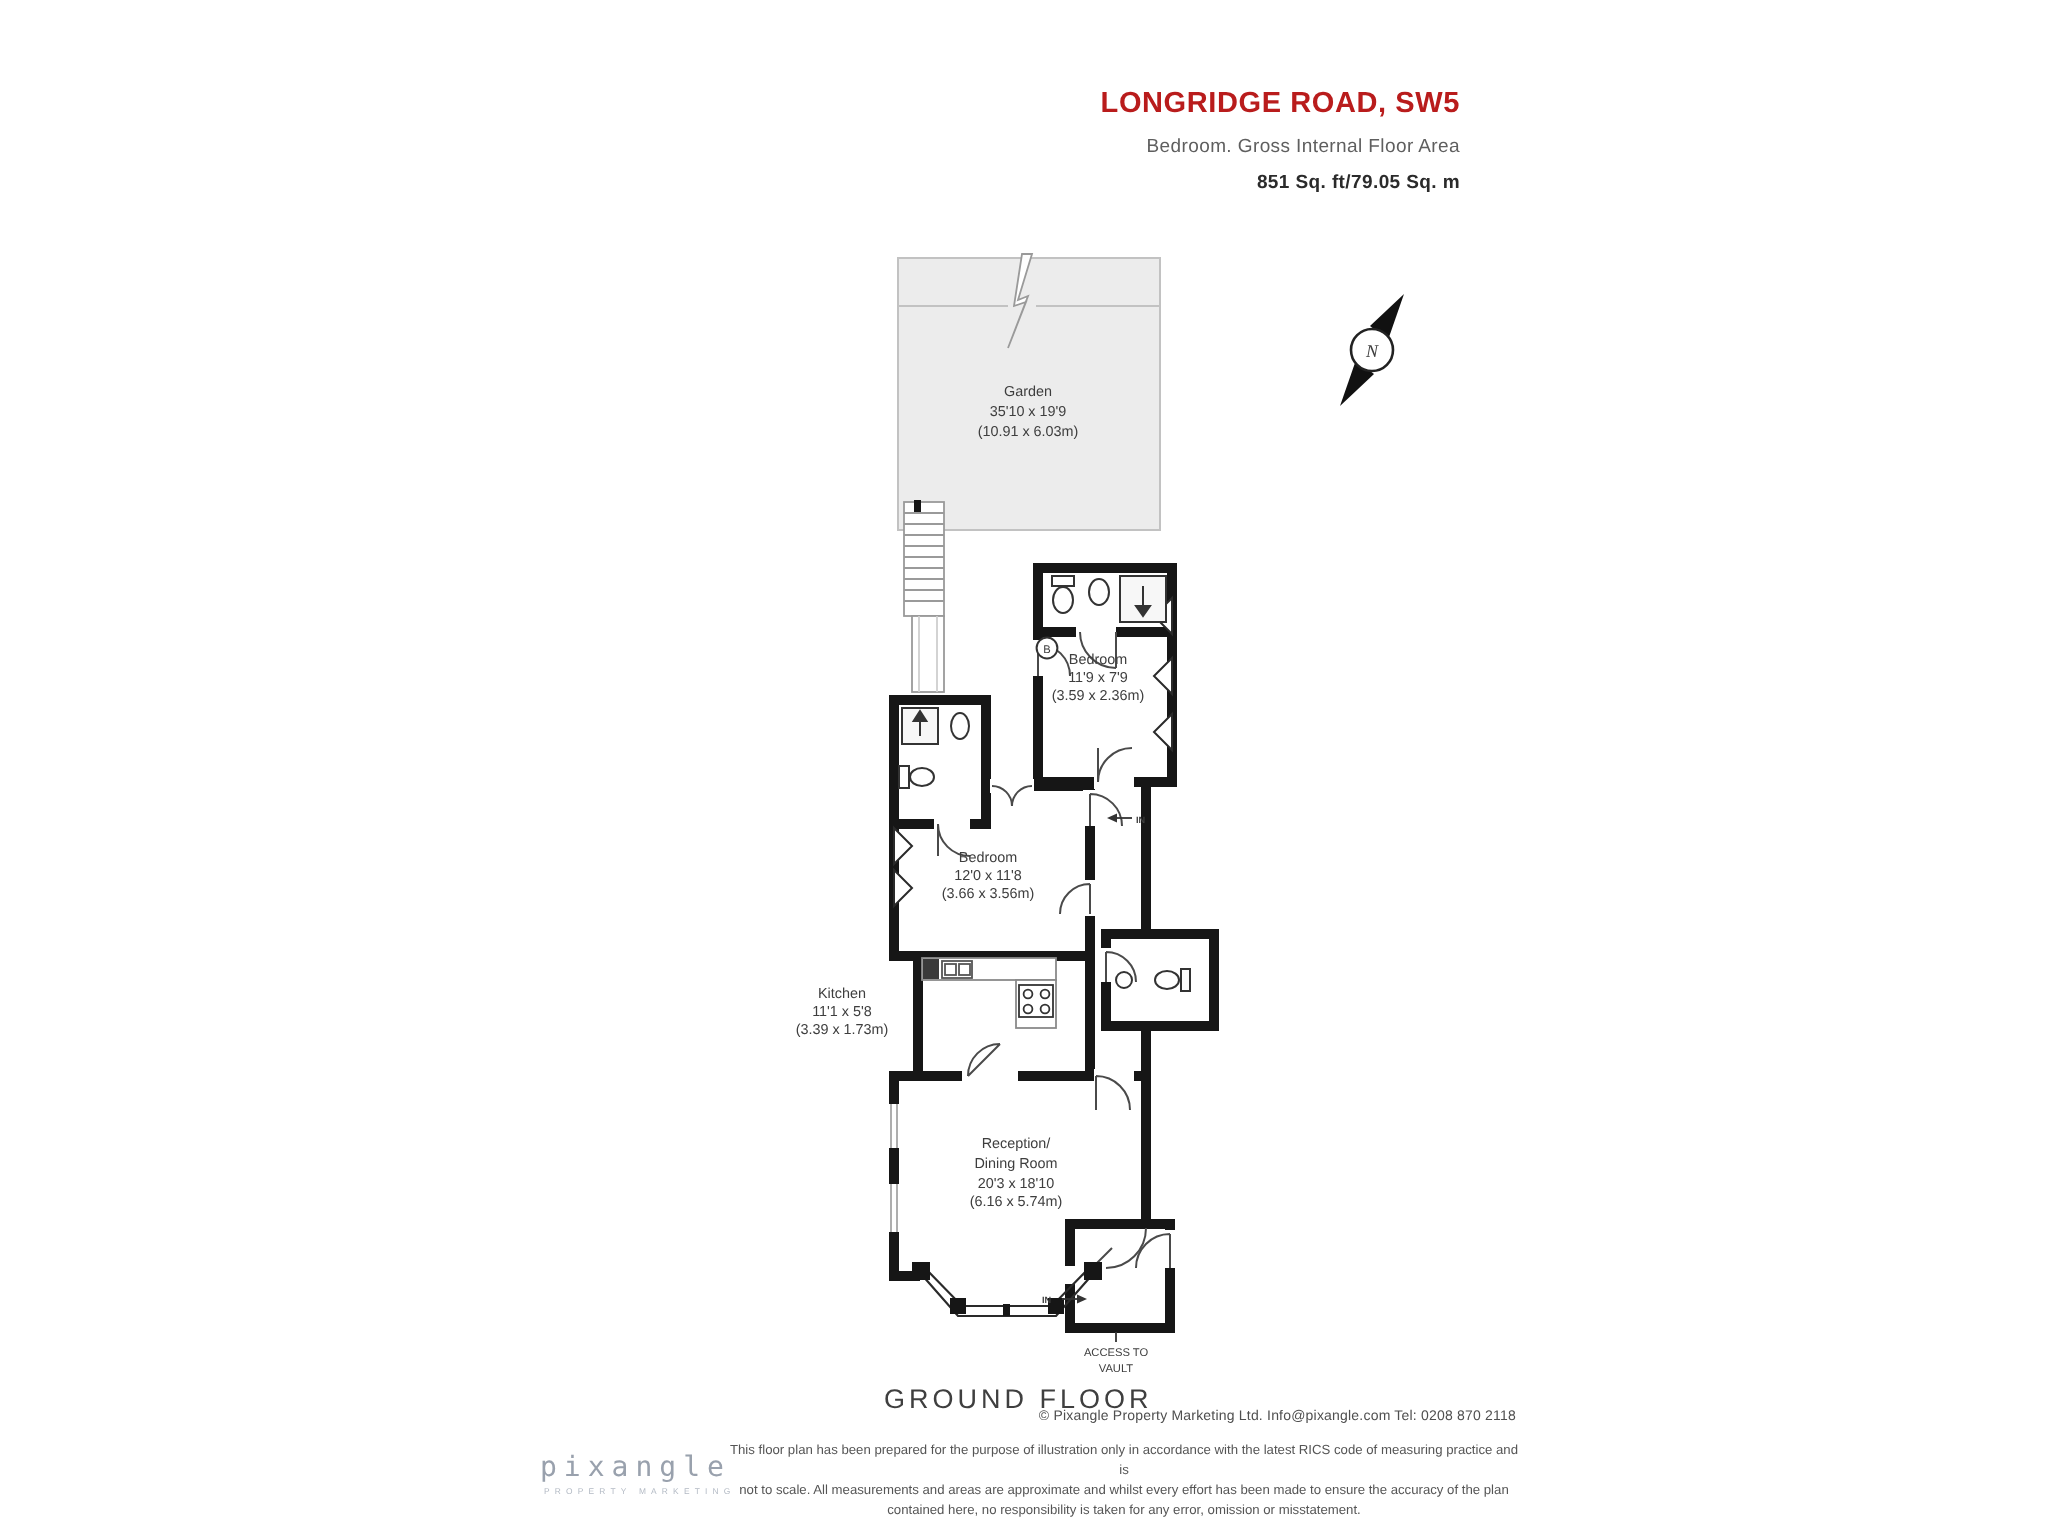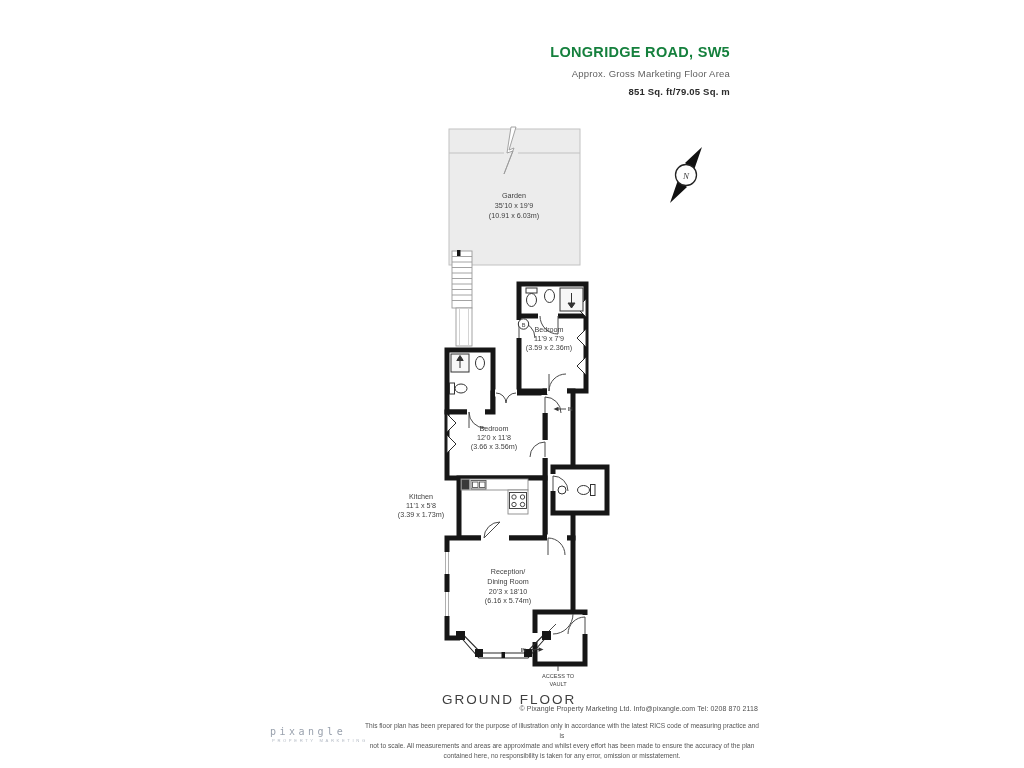--- a/index.html
+++ b/index.html
@@ -1,41 +1,41 @@
 <!DOCTYPE html>
 <html><head>
 <meta charset="utf-8">
 <style>
   html,body{margin:0;padding:0;background:#ffffff;}
   body{font-family:"Liberation Sans", sans-serif;}
   .page{position:relative;width:1024px;height:768px;background:#ffffff;overflow:hidden;}
   .header{position:absolute;top:44px;right:294px;text-align:right;color:#2b2b2b;}
-  .header .title{font-size:14.5px;font-weight:bold;letter-spacing:.3px;color:#15803d;}
+  .header .title{font-size:14.5px;font-weight:bold;letter-spacing:.3px;color:#b91c1c;}
   .header .subtitle{margin-top:8px;font-size:9.5px;color:#5f5f5f;letter-spacing:.2px;}
   .header .area{margin-top:7px;font-size:9.5px;font-weight:bold;color:#2b2b2b;letter-spacing:.2px;}
   .plan-svg{position:absolute;left:0;top:0;}
   .floor-label{position:absolute;left:442px;top:692px;font-size:13.5px;letter-spacing:2px;color:#3f3f3f;text-align:center;}
   .copyright{position:absolute;top:705px;left:366px;width:392px;text-align:right;font-size:7px;color:#4f4f4f;letter-spacing:.1px;}
   .disclaimer{position:absolute;top:721px;left:363px;width:398px;text-align:center;font-size:6.6px;line-height:10px;color:#555;}
   .logo{position:absolute;left:270px;top:726px;text-align:left;}
-  .logo .logo-main{font-family:"DejaVu Sans Mono", monospace;font-size:10px;letter-spacing:3.5px;color:#99a1ad;}
+  .logo .logo-main{font-family:"DejaVu Sans Mono", monospace;font-size:14px;letter-spacing:3.5px;color:#99a1ad;}
   .logo .logo-tag{margin-top:1px;font-size:4.2px;letter-spacing:2.6px;color:#b3bac4;padding-left:2px;}
   svg text{font-family:"Liberation Sans", sans-serif;fill:#3e3e3e;}
   .room-t{font-size:7.2px;}
   .small-t{font-size:5.6px;}
   .tiny-t{font-size:4.6px;}
 </style>
 </head>
 <body>
 
 <div class="page">
 
   <div class="header">
     <div class="title">LONGRIDGE ROAD, SW5</div>
-    <div class="subtitle">Approx. Gross Marketing Floor Area</div>
+    <div class="subtitle">Bedroom. Gross Internal Floor Area</div>
     <div class="area">851 Sq. ft/79.05 Sq. m</div>
   </div>
 
   <svg class="plan-svg" width="1024" height="768" viewBox="0 0 1024 768">
 
     <g>
       <rect x="449" y="129" width="131" height="136" fill="#ececec" stroke="#c2c2c2" stroke-width="1"></rect>
       <line x1="449" y1="153" x2="504" y2="153" stroke="#c2c2c2" stroke-width="1"></line>
       <line x1="518" y1="153" x2="580" y2="153" stroke="#c2c2c2" stroke-width="1"></line>
       <polygon points="516,127 509,150 514,148 504,174 513,151 507,153 511,127" fill="#ffffff" stroke="#9a9a9a" stroke-width="0.9"></polygon>

